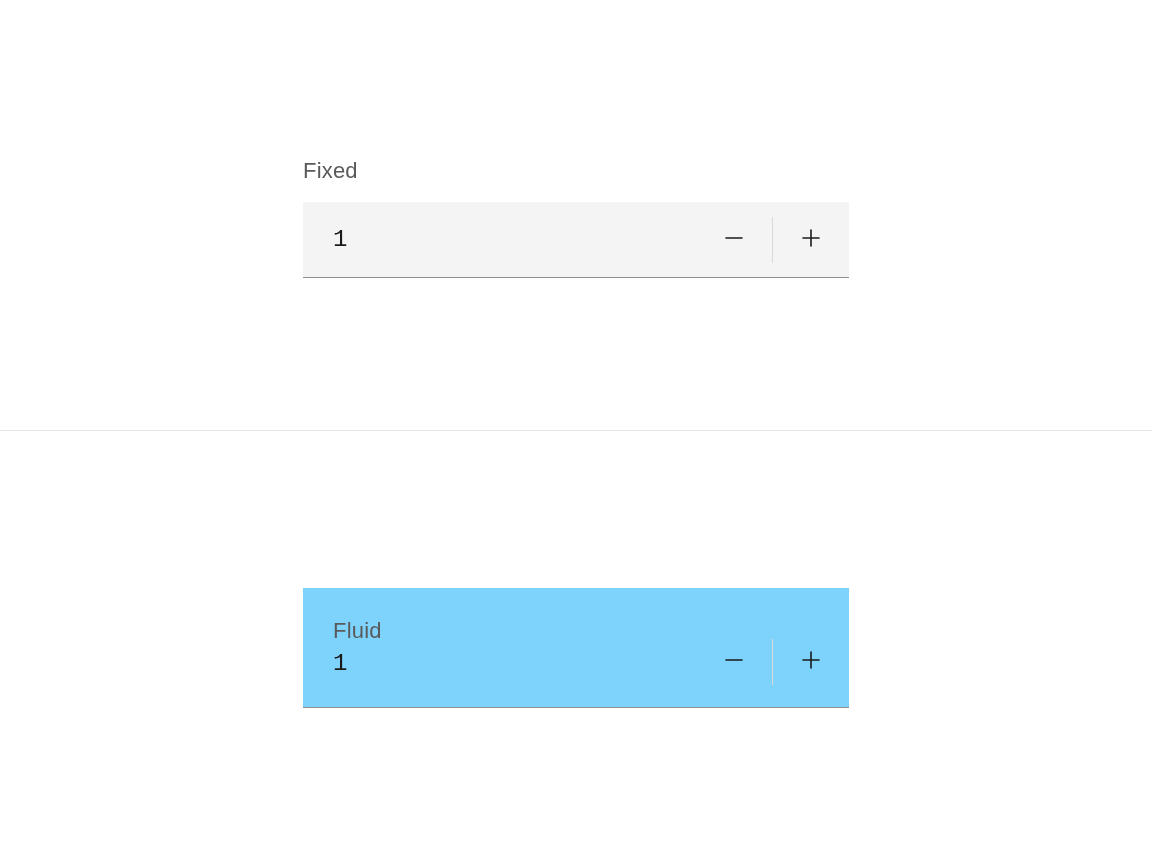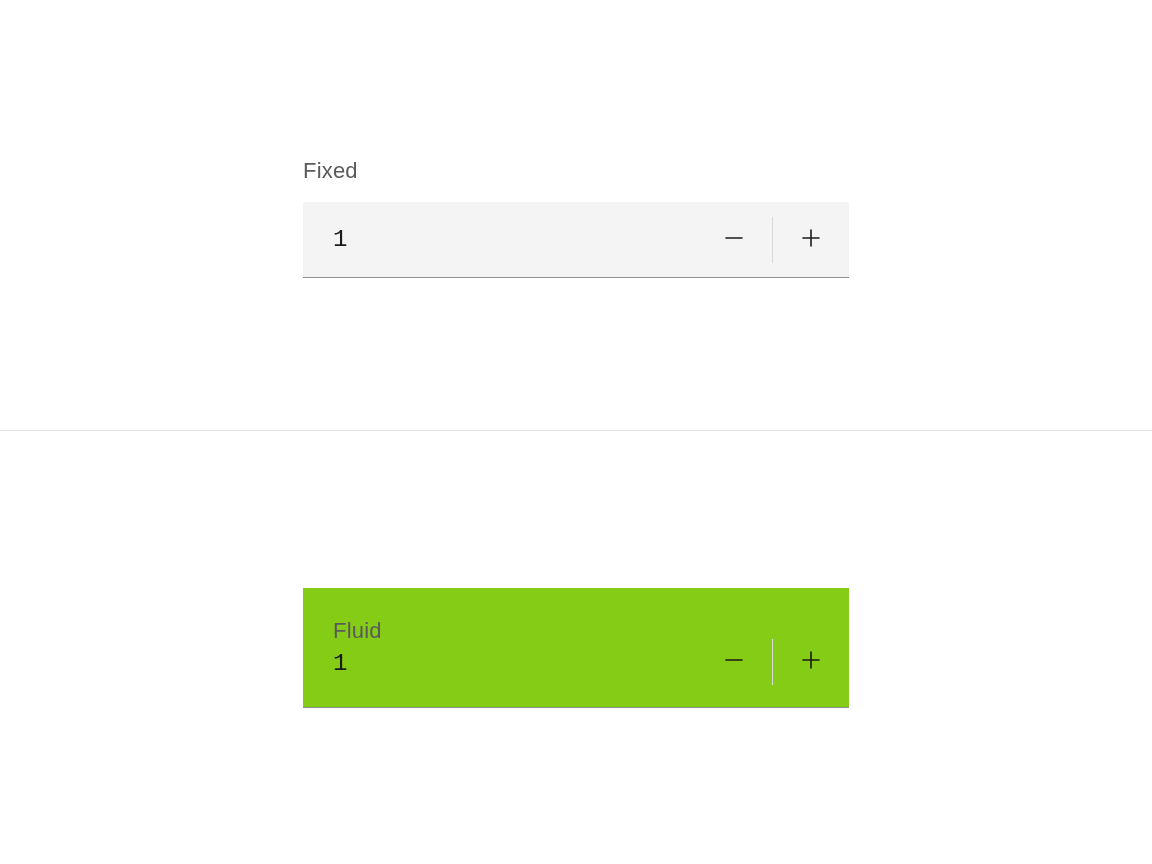--- a/index.html
+++ b/index.html
@@ -83,21 +83,21 @@
       font-family: "Courier New", monospace;
       font-weight: 400;
       padding-left: 30px;
       flex: 1;
     }
 
     
     .fluid-field {
       width: 546px;
       height: 120px;
-      background: #84cc16;
+      background: #7dd3fc;
       border: none;
       border-bottom: 1.5px solid #8f8f8f;
       display: flex;
       flex-direction: row;
       align-items: stretch;
       position: relative;
     }
 
     .fluid-textarea {
       display: flex;

